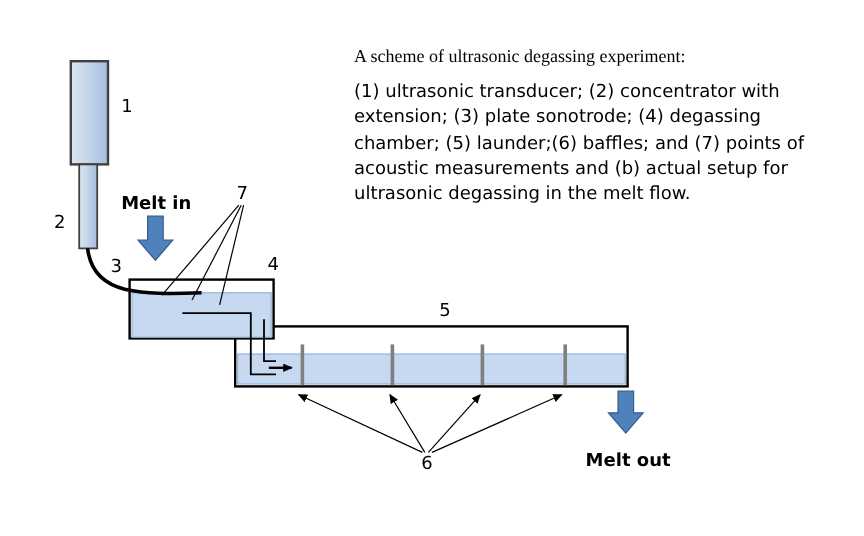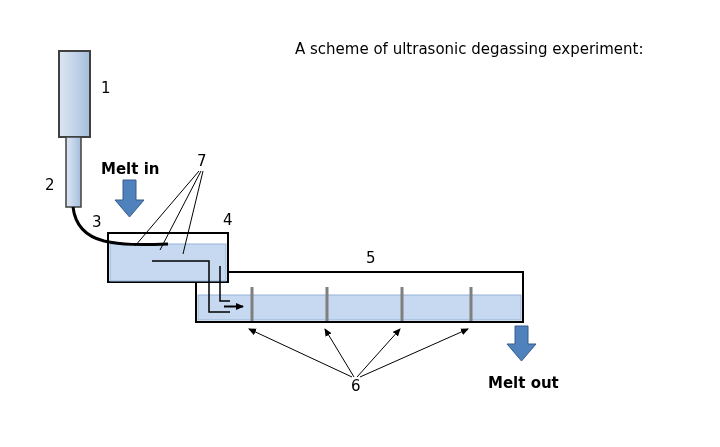--- a/index.html
+++ b/index.html
@@ -23,20 +23,21 @@
   .caption {
     position: absolute;
     left: 295px;
     top: 40px;
     width: 408px;
     color: #000000;
   }
   .caption .title {
     font-size: 15px;
     margin-bottom: 9px;
+    font-family: Liberation Serif, serif;
   }
   .caption .desc {
     font-size: 15px;
     line-height: 1.42;
   }
   .num-label {
     font-size: 15px;
     fill: #000000;
   }
   .flow-label {
@@ -111,15 +112,16 @@
     <text class="num-label" x="366" y="263">5</text>
     <text class="num-label" x="351" y="391">6</text>
     <text class="num-label" x="197" y="166">7</text>
 
     <text class="flow-label" x="101" y="174">Melt in</text>
     <text class="flow-label" x="488" y="388">Melt out</text>
   </svg>
 
   <div class="caption">
     <div class="title">A scheme of ultrasonic degassing experiment:</div>
+    <div class="desc">(1) ultrasonic transducer; (2) concentrator with extension; (3) plate sonotrode; (4) degassing chamber; (5) launder;(6) baffles; and (7) points of acoustic measurements and (b) actual setup for ultrasonic degassing in the melt flow.</div>
   </div>
 
 </div>
 
 </body></html>

